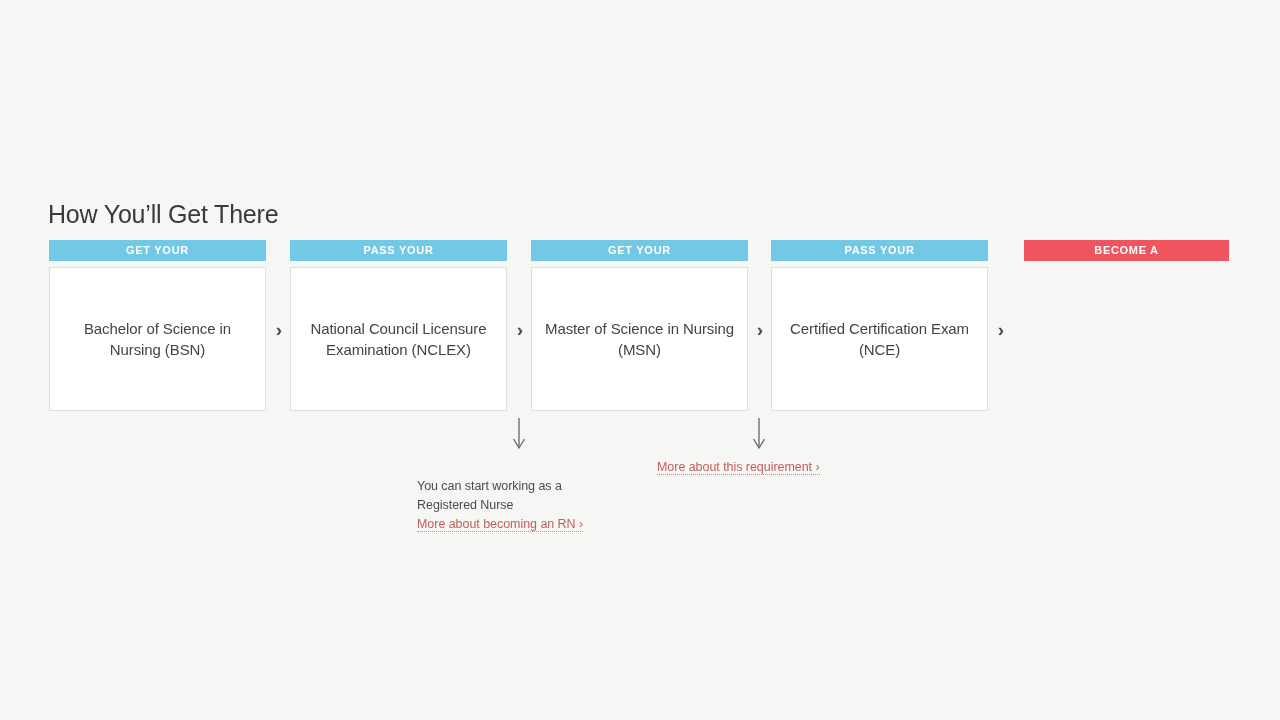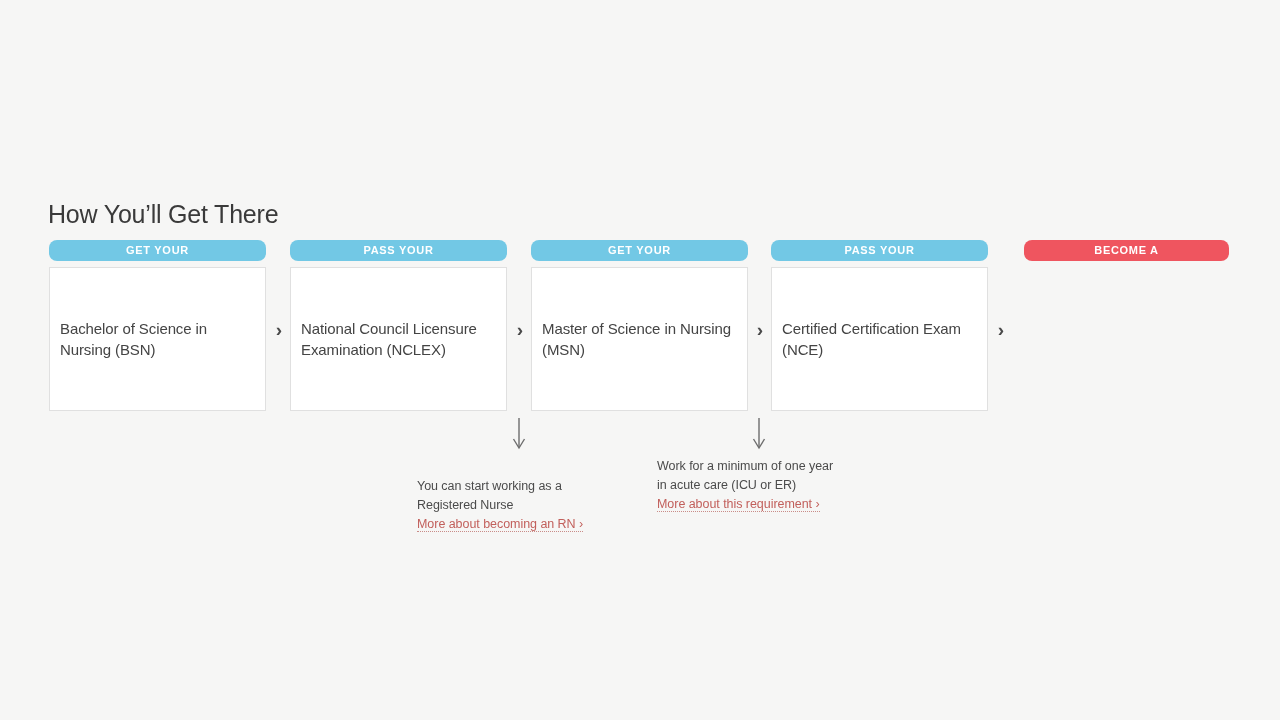--- a/index.html
+++ b/index.html
@@ -56,40 +56,40 @@
     line-height: 21px;
     text-align: center;
     color: #ffffff;
     font-size: 11px;
     font-weight: bold;
     letter-spacing: 0.7px;
     text-transform: uppercase;
     background: #72c8e5;
     white-space: nowrap;
     overflow: hidden;
-    border-radius: 8px;
   }
   .step-header.accent-red {
     background: #ef555f;
     margin-left: 12px;
   }
 
   .step-body {
     margin-top: 6px;
     height: 144px;
     background: #ffffff;
     border: 1px solid #e0e0e0;
     box-sizing: border-box;
     display: flex;
     align-items: center;
     justify-content: center;
     padding: 6px 10px;
   }
 
   .step-body-text {
+    text-align: center;
     font-size: 15px;
     line-height: 21px;
     color: #444444;
     letter-spacing: -0.1px;
   }
 
   
   .chevron {
     position: absolute;
     top: 90px;
@@ -203,19 +203,18 @@
   </div>
 
   <div class="annotation" style="left:417px; top:457px;margin-top:20px;">
     <div class="annotation-text">You can start working as a Registered Nurse</div>
     <div class="annotation-link-wrap">
       <a class="annotation-link">More about becoming an RN ›</a>
     </div>
   </div>
 
   <div class="annotation" style="left:657px; top:457px;">
-    <div class="annotation-text">Work for a minimum of one year in acute care (ICU or ER)</div>
     <div class="annotation-link-wrap">
       <a class="annotation-link">More about this requirement ›</a>
     </div>
   </div>
 
 </div>
 
 </body></html>

